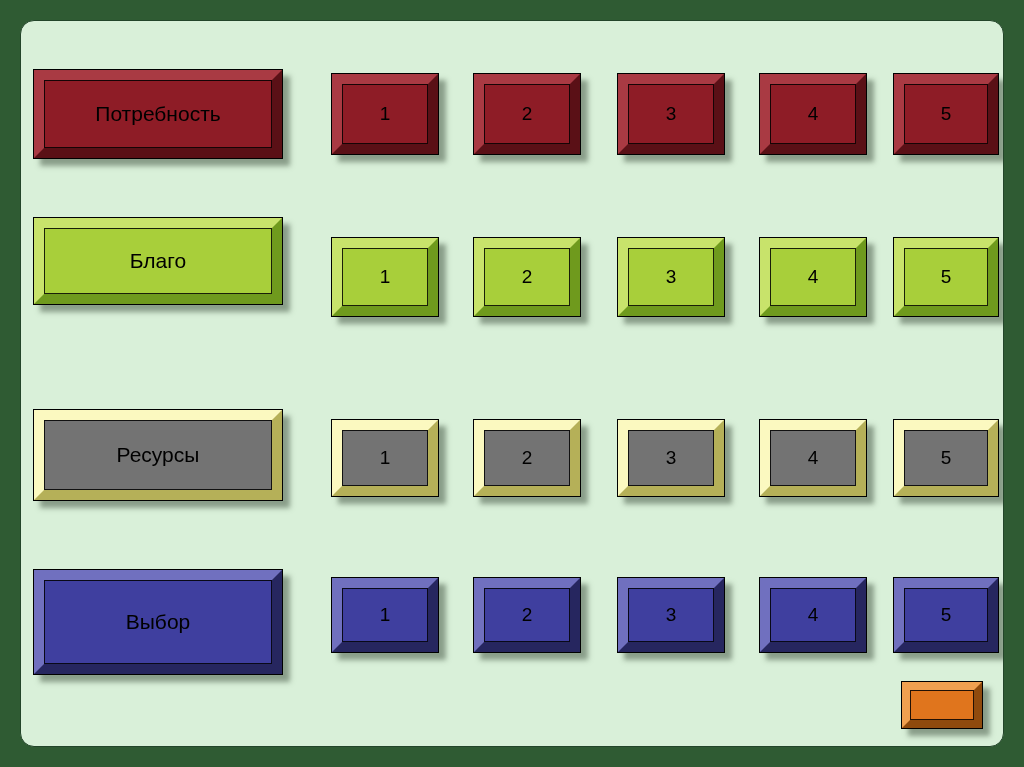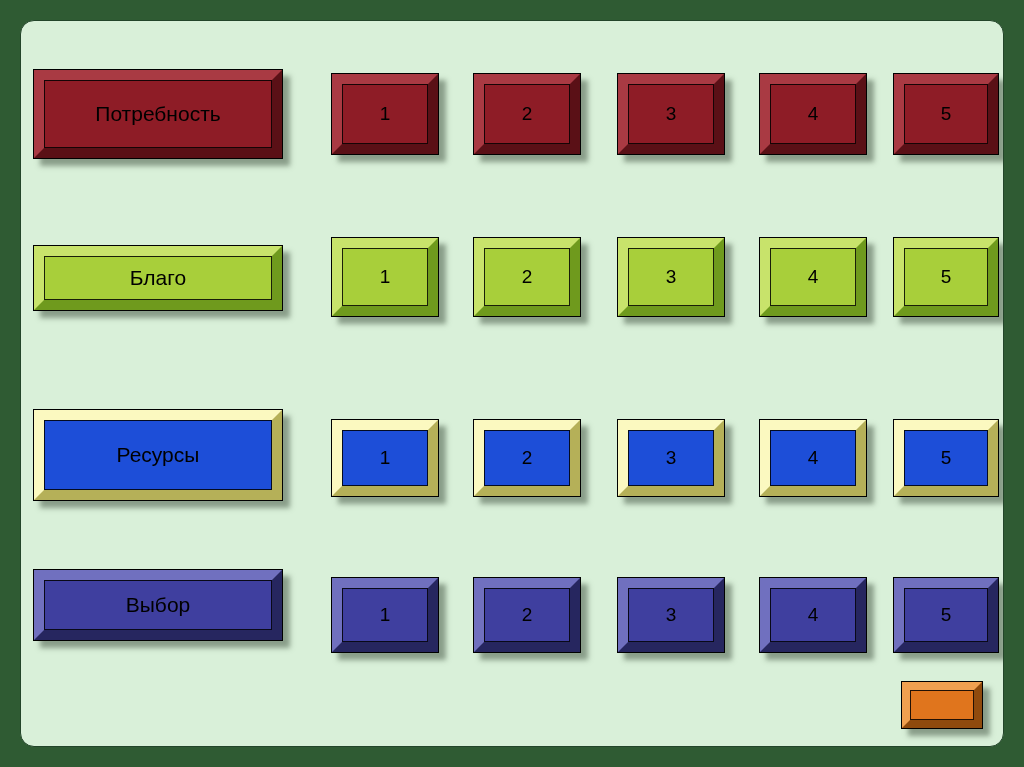--- a/index.html
+++ b/index.html
@@ -53,42 +53,42 @@
   }
   .cat .face { font-size: 21px; }
   .num .face { font-size: 19px; }
 
   
   .red  .bevel { border-color: #a93a43 #5a1016 #5a1016 #a93a43; }
   .red  .face  { background: #8e1c26; }
   .green .bevel { border-color: #c8e36b #6f9a1d #6f9a1d #c8e36b; }
   .green .face  { background: #a8cf3a; }
   .yellow .bevel { border-color: #fbf9c0 #b5b058 #b5b058 #fbf9c0; }
-  .yellow .face  { background: #1d4ed8; }
+  .yellow .face  { background: #737373; }
   .blue .bevel { border-color: #7070bf #26265f #26265f #7070bf; }
   .blue .face  { background: #3f3f9f; }
   .orange .bevel { border-color: #f0a050 #8f4a0d #8f4a0d #f0a050; }
   .orange .face  { background: #e0751d; }
 
   
   .c0 { left: 12px;  width: 250px; }
   .c1 { left: 310px; width: 108px; }
   .c2 { left: 452px; width: 108px; }
   .c3 { left: 596px; width: 108px; }
   .c4 { left: 738px; width: 108px; }
   .c5 { left: 872px; width: 106px; }
 
   
   .r1.cat { top: 48px;  height: 90px; }
   .r1.num { top: 52px;  height: 82px; }
-  .r2.cat { top: 224px; height: 66px; }
+  .r2.cat { top: 196px; height: 88px; }
   .r2.num { top: 216px; height: 80px; }
   .r3.cat { top: 388px; height: 92px; }
   .r3.num { top: 398px; height: 78px; }
-  .r4.cat { top: 548px; height: 72px; text-align: right; }
+  .r4.cat { top: 548px; height: 106px; text-align: right; }
   .r4.num { top: 556px; height: 76px; }
 
   .action { left: 880px; top: 660px; width: 82px; height: 48px; }
 </style>
 </head>
 <body>
 
 <div class="frame">
   <div class="panel">
 

